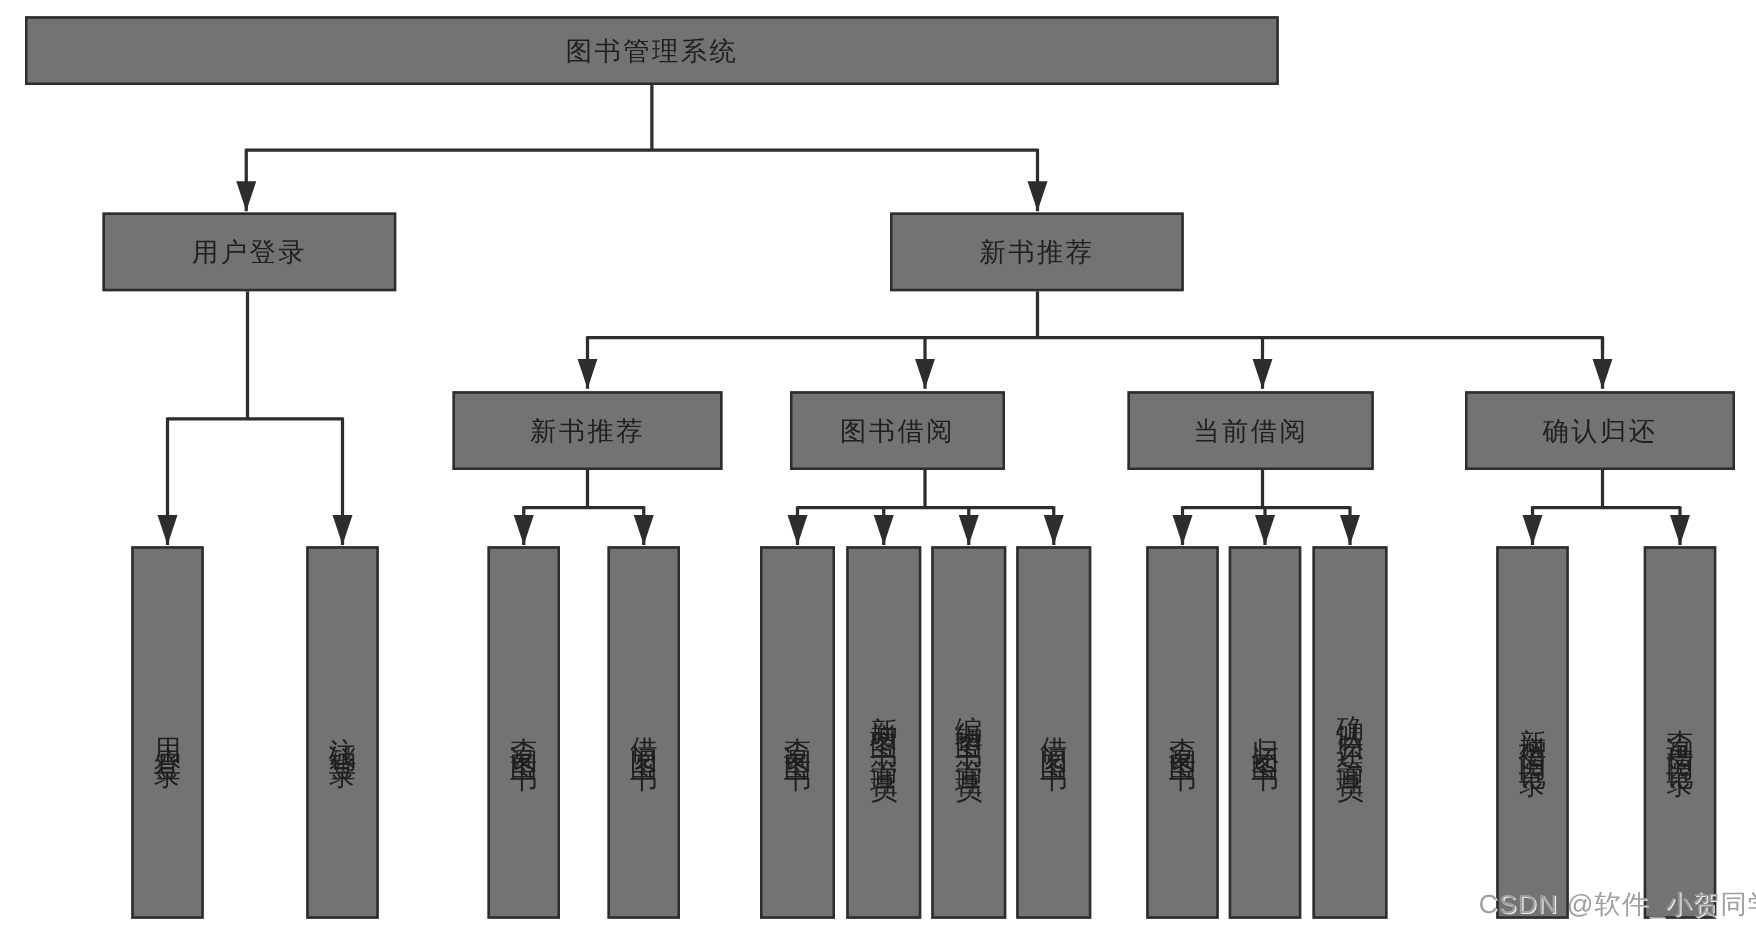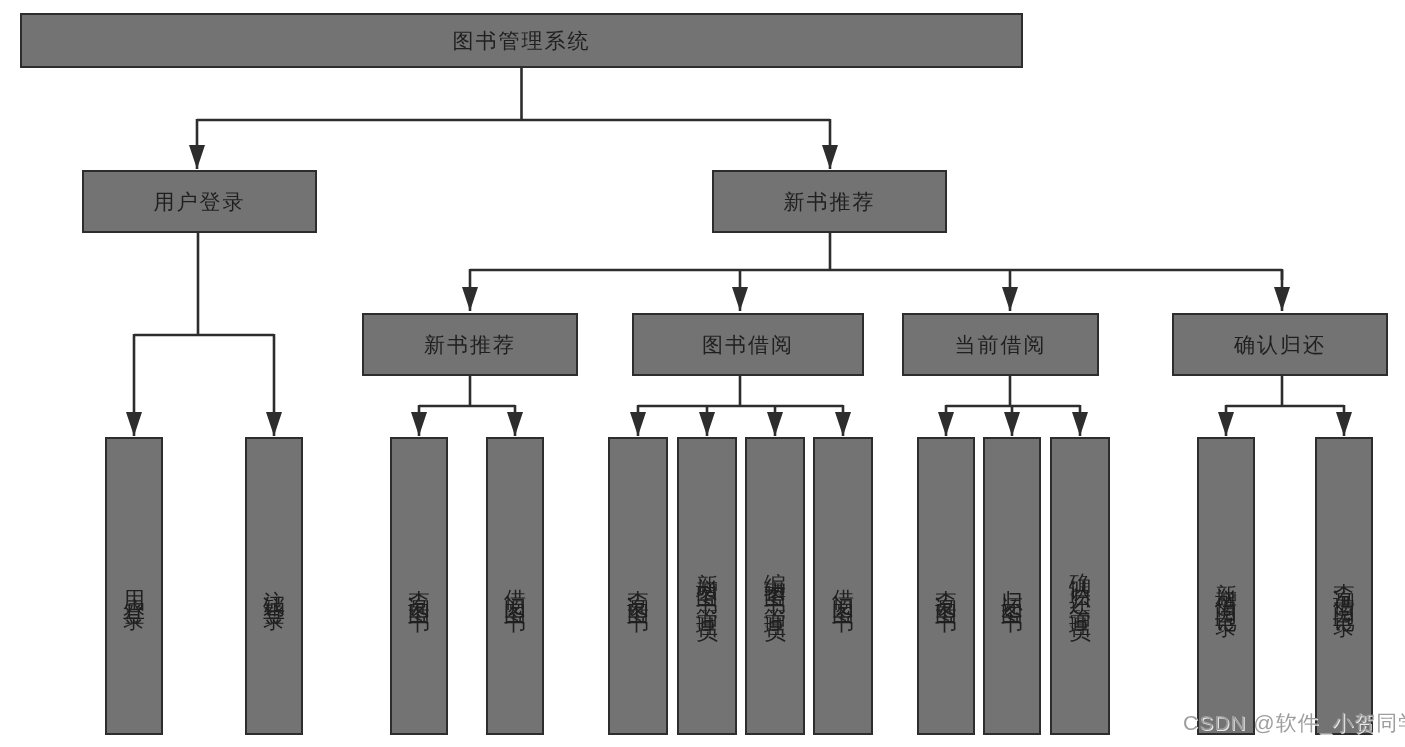--- a/index.html
+++ b/index.html
@@ -103,21 +103,21 @@
       <line x1="1344" y1="405" x2="1344" y2="436" marker-end="url(#arw)"></line>
     </g>
   </svg>
 
   <div class="node h-node" style="left:20px; top:13px; width:1003px; height:55px;">图书管理系统</div>
 
   <div class="node h-node" style="left:82px; top:170px; width:235px; height:63px;">用户登录</div>
   <div class="node h-node" style="left:712px; top:170px; width:235px; height:63px;">新书推荐</div>
 
   <div class="node h-node" style="left:362px; top:313px; width:216px; height:63px;">新书推荐</div>
-  <div class="node h-node" style="left:632px; top:313px; width:232px; height:63px;">图书借阅</div>
+  <div class="node h-node" style="left:632px; top:313px; width:172px; height:63px;">图书借阅</div>
   <div class="node h-node" style="left:902px; top:313px; width:197px; height:63px;">当前借阅</div>
   <div class="node h-node" style="left:1172px; top:313px; width:216px; height:63px;">确认归还</div>
 
   <div class="node v-node" style="left:105px; top:437px; width:58px; height:298px;">用户登录</div>
   <div class="node v-node" style="left:245px; top:437px; width:58px; height:298px;">注销登录</div>
 
   <div class="node v-node" style="left:390px; top:437px; width:58px; height:298px;">查询图书</div>
   <div class="node v-node" style="left:486px; top:437px; width:58px; height:298px;">借阅图书</div>
 
   <div class="node v-node" style="left:608px; top:437px; width:60px; height:298px;">查询图书</div>

